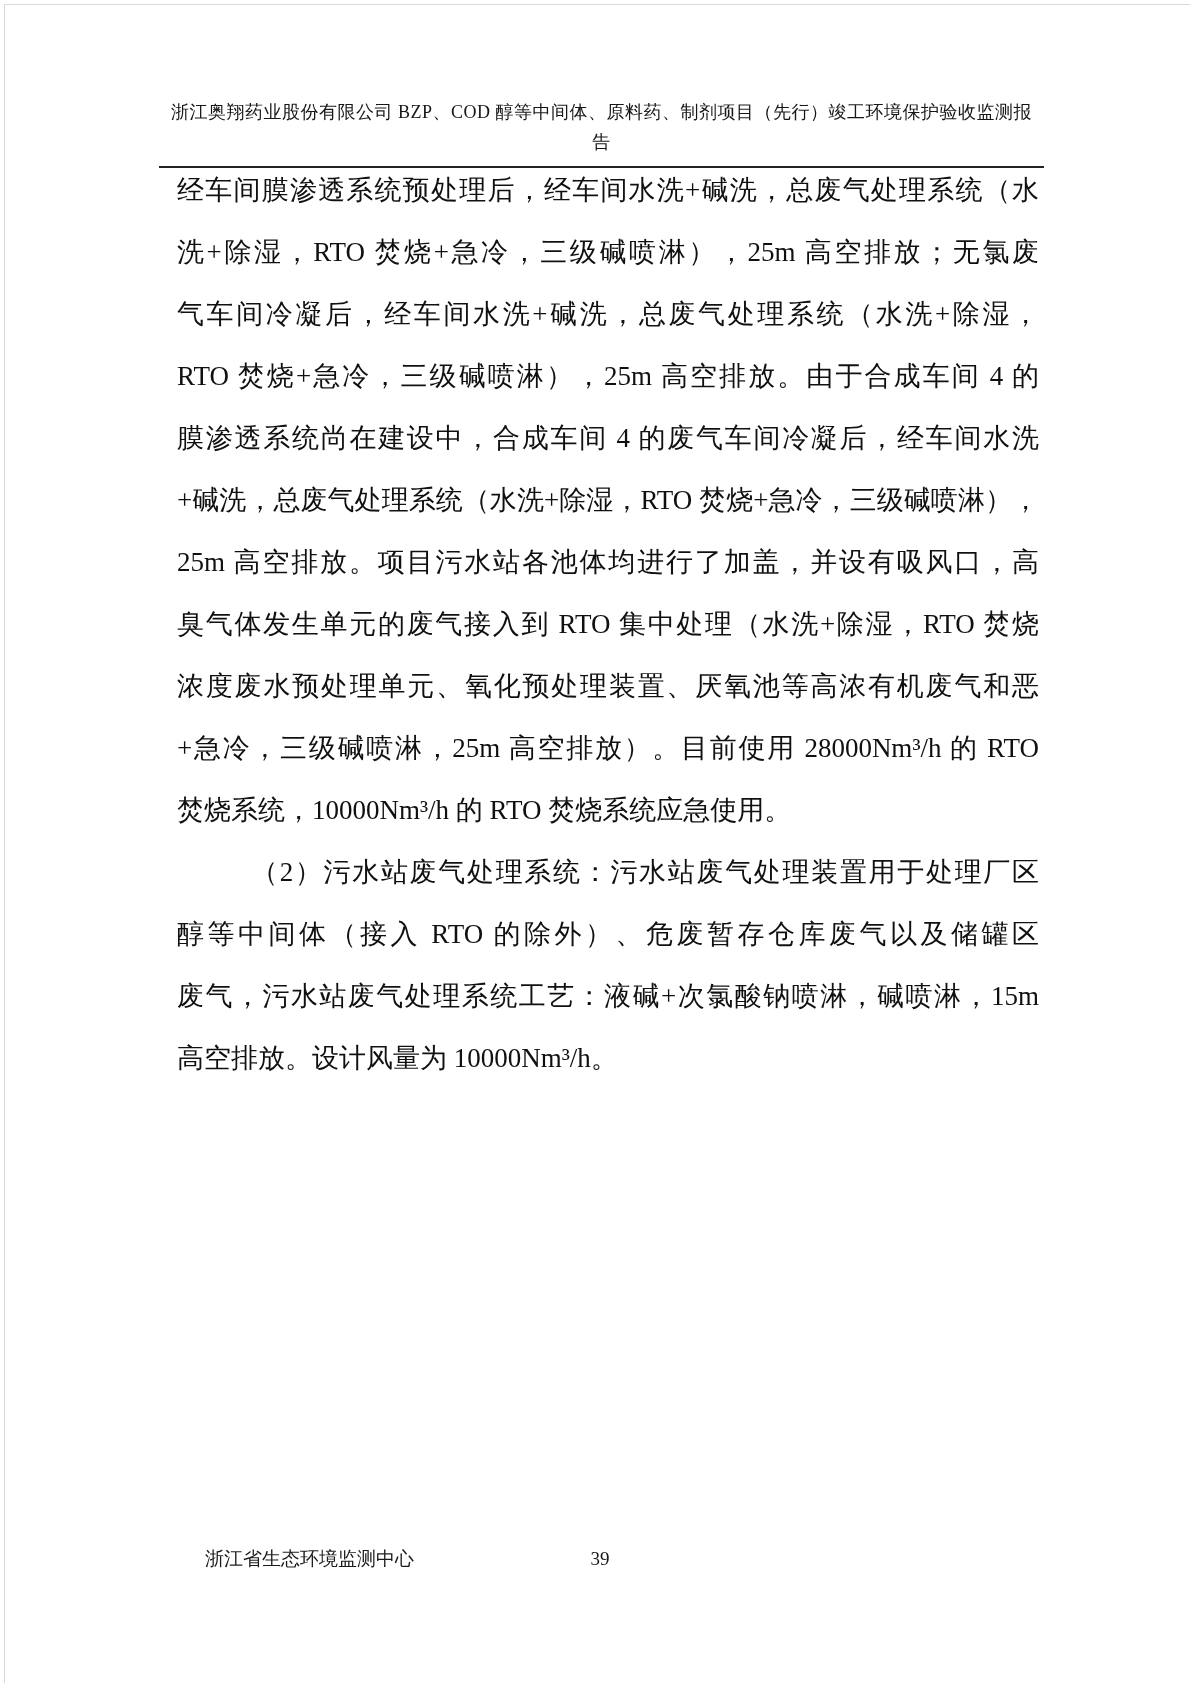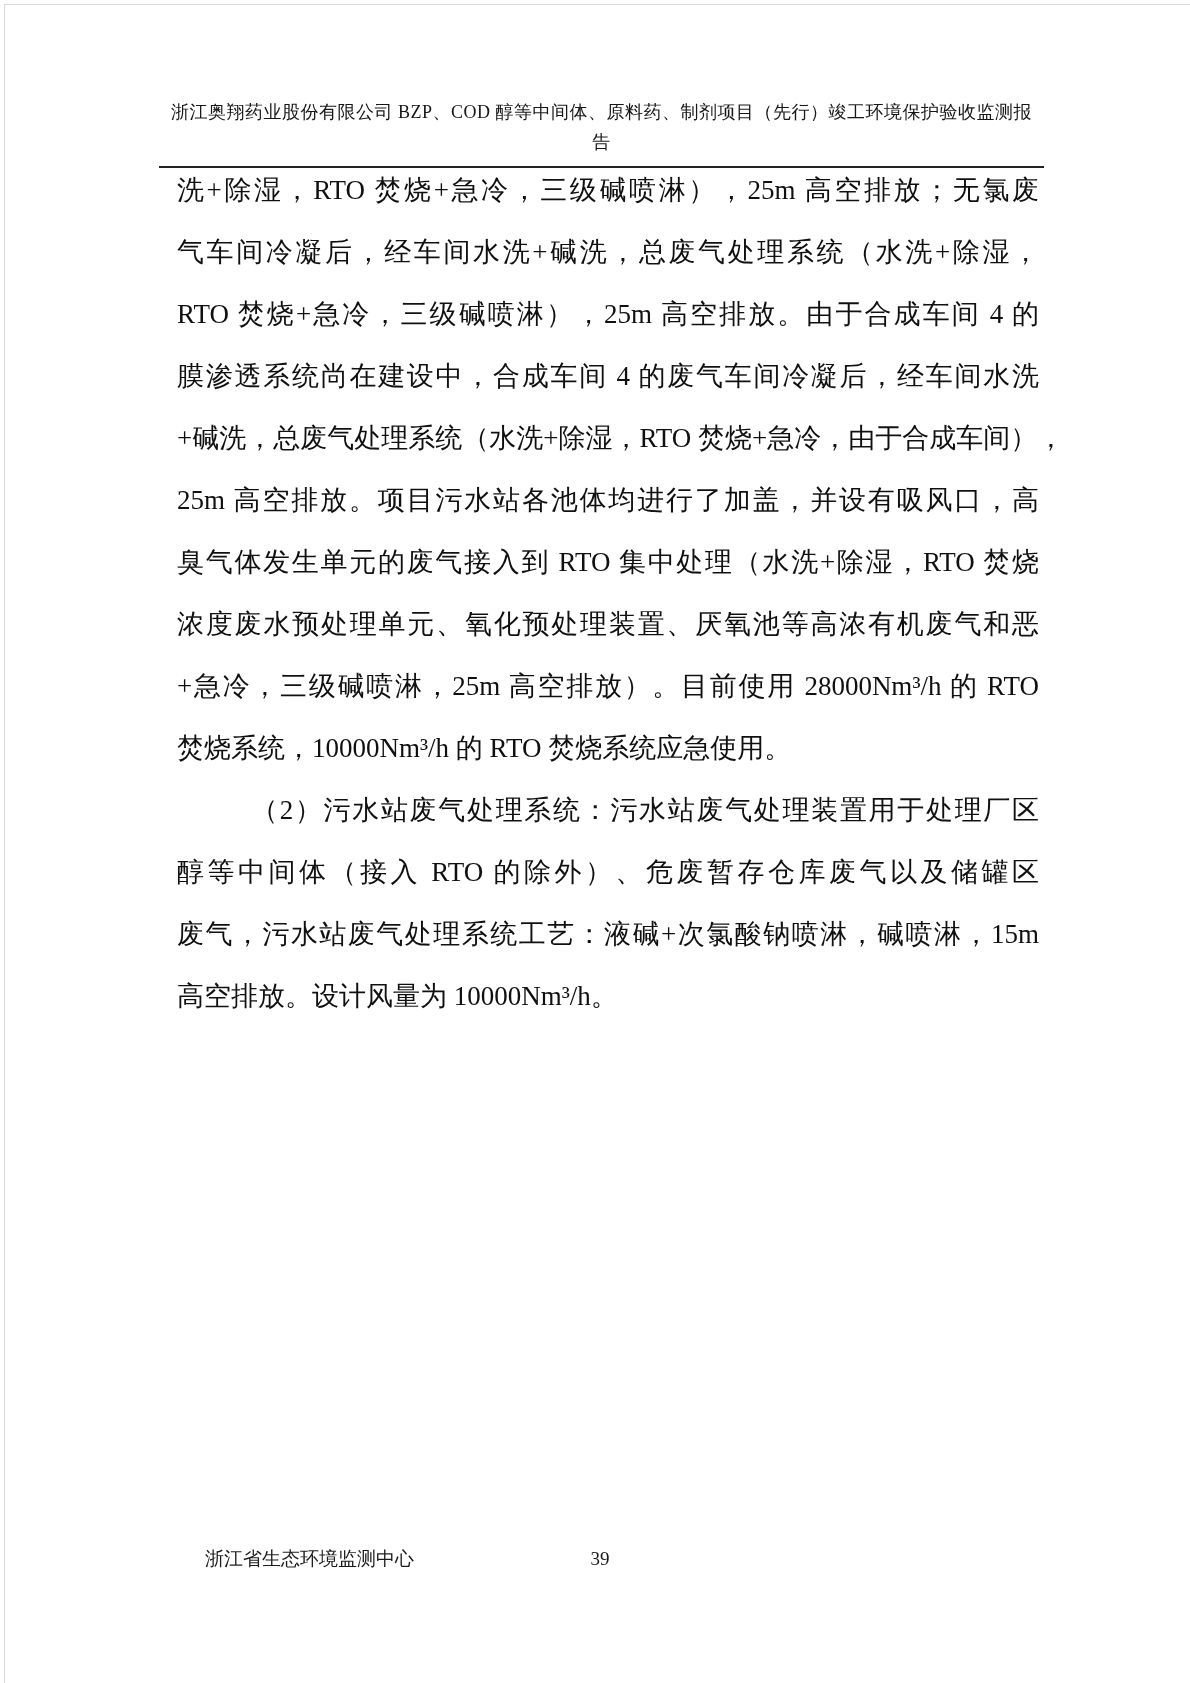--- a/index.html
+++ b/index.html
@@ -98,25 +98,26 @@
   <header class="doc-header">
     <div class="doc-header-text">
       <div>浙江奥翔药业股份有限公司 BZP、COD 醇等中间体、原料药、制剂项目（先行）竣工环境保护验收监测报</div>
       <div>告</div>
     </div>
     <div class="doc-header-rule"></div>
   </header>
 
   <main class="doc-body">
 
+  <div class="body-line">经车间膜渗透系统预处理后，经车间水洗+碱洗，总废气处理系统（水</div>
       <div class="body-line">洗+除湿，RTO 焚烧+急冷，三级碱喷淋），25m 高空排放；无氯废</div>
       <div class="body-line">气车间冷凝后，经车间水洗+碱洗，总废气处理系统（水洗+除湿，</div>
       <div class="body-line">RTO 焚烧+急冷，三级碱喷淋），25m 高空排放。由于合成车间 4 的</div>
       <div class="body-line">膜渗透系统尚在建设中，合成车间 4 的废气车间冷凝后，经车间水洗</div>
-      <div class="body-line">+碱洗，总废气处理系统（水洗+除湿，RTO 焚烧+急冷，由于合成车间），</div>
+      <div class="body-line">+碱洗，总废气处理系统（水洗+除湿，RTO 焚烧+急冷，三级碱喷淋），</div>
       <div class="body-line">25m 高空排放。项目污水站各池体均进行了加盖，并设有吸风口，高</div>
       <div class="body-line">臭气体发生单元的废气接入到 RTO 集中处理（水洗+除湿，RTO 焚烧</div>
       <div class="body-line">浓度废水预处理单元、氧化预处理装置、厌氧池等高浓有机废气和恶</div>
       <div class="body-line">+急冷，三级碱喷淋，25m 高空排放）。目前使用 28000Nm³/h 的 RTO</div>
       <div class="body-line last-line">焚烧系统，10000Nm³/h 的 RTO 焚烧系统应急使用。</div>
       <div class="body-line indented">（2）污水站废气处理系统：污水站废气处理装置用于处理厂区</div>
       <div class="body-line">醇等中间体（接入 RTO 的除外）、危废暂存仓库废气以及储罐区</div>
       <div class="body-line">废气，污水站废气处理系统工艺：液碱+次氯酸钠喷淋，碱喷淋，15m</div>
       <div class="body-line last-line">高空排放。设计风量为 10000Nm³/h。</div>
     </main>

